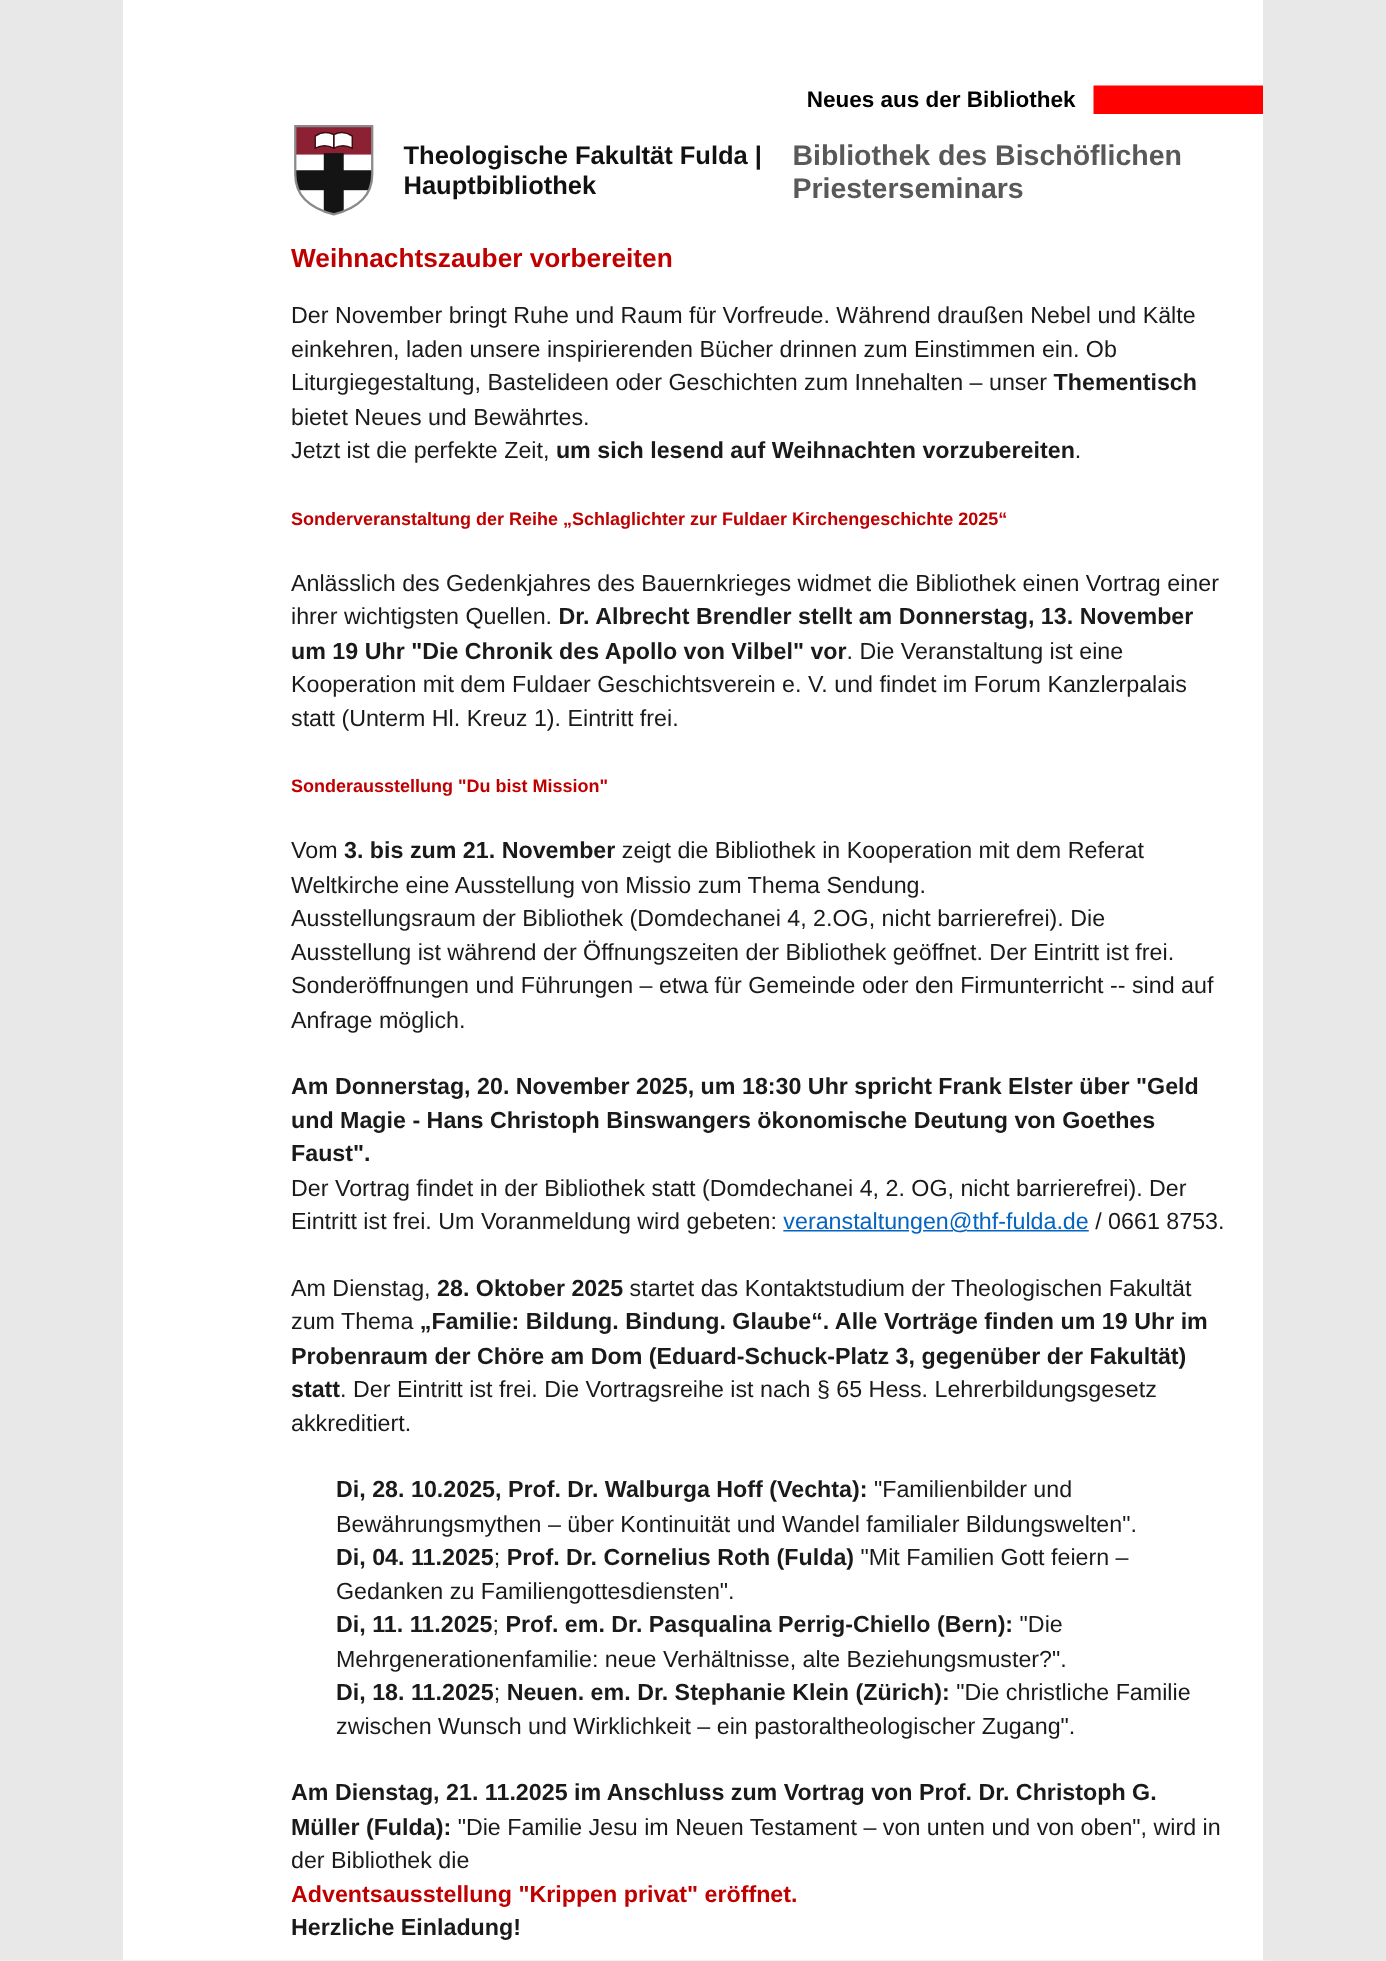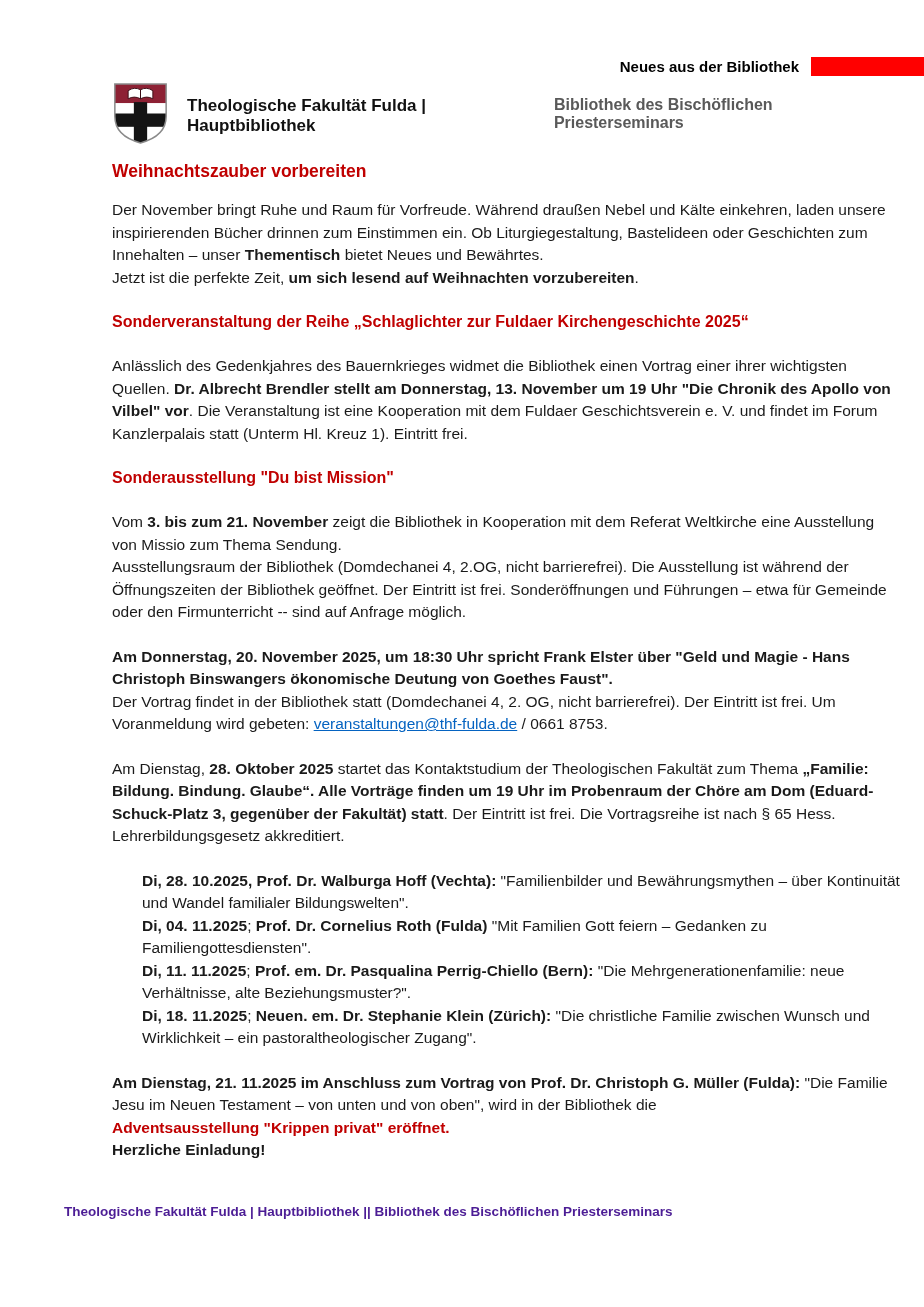--- a/index.html
+++ b/index.html
@@ -1,35 +1,35 @@
 <!DOCTYPE html>
 <html lang="de"><head>
 <meta charset="utf-8">
 <style>
   html,body{margin:0;padding:0;background:#e8e8e8;}
   .page{
-    width:924px;height:1307px;background:#ffffff;position:relative;
+    width:760px;height:1307px;background:#ffffff;position:relative;
     font-family:"Liberation Sans","DejaVu Sans",sans-serif;
     color:#1a1a1a;overflow:hidden;margin:0 auto;
   }
   
   .banner{padding-top:57px;display:flex;align-items:center;justify-content:flex-end;gap:12px;}
   .banner-label{font-weight:700;font-size:15px;color:#000;}
   .banner-bar{width:113px;height:19px;background:#FF0000;}
   
   .brand{margin:6px 24px 0 112px;display:flex;align-items:center;gap:18px;}
   .brand-text{display:flex;flex-direction:row;gap:2px;}
   .org-line1{font-weight:700;font-size:17px;color:#111;}
-  .org-line2{font-weight:700;font-size:16px;color:#595959;}
+  .org-line2{font-weight:700;font-size:19px;color:#595959;}
   
   .doc-title{margin:12px 24px 0 112px;font-weight:700;font-size:17.5px;color:#C00000;}
   
   .content{margin:17px 24px 0 112px;font-size:15.5px;line-height:22.5px;}
   .para{margin:0 0 22px 0;}
-  .section-heading{margin:0 0 22px 0;font-size:16px;font-weight:700;color:#C00000;line-height:22px;}
+  .section-heading{margin:0 0 22px 0;font-size:12px;font-weight:700;color:#C00000;line-height:22px;}
   .lecture-list{margin:16px 0 22px 30px;}
   .b{font-weight:700;}
   .red{color:#C00000;}
   .blue{color:#0563C1;}
   .u{text-decoration:underline;}
   a{color:inherit;text-decoration:none;cursor:pointer;}
   a.u{text-decoration:underline;}
   
   .footer{margin:40px 24px 0 64px;font-size:13.5px;line-height:19px;font-weight:700;color:#4c1d95;}
 </style>

